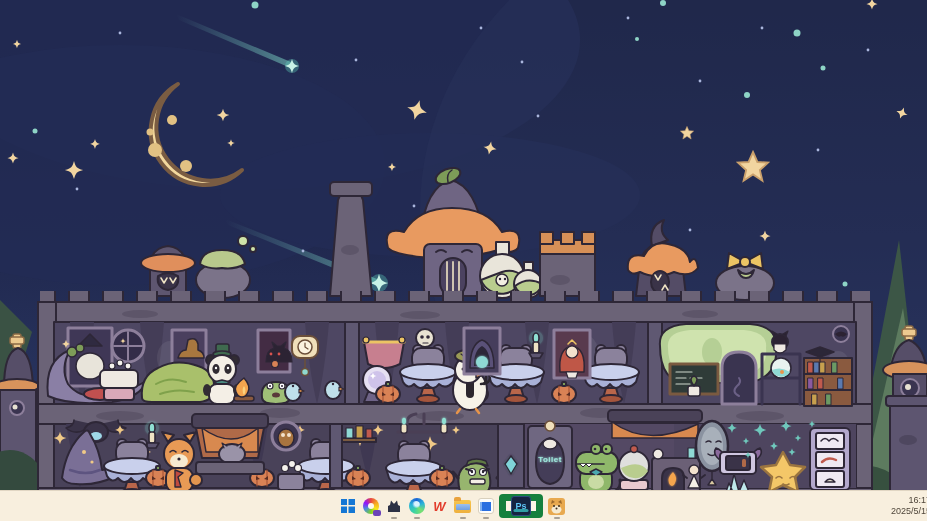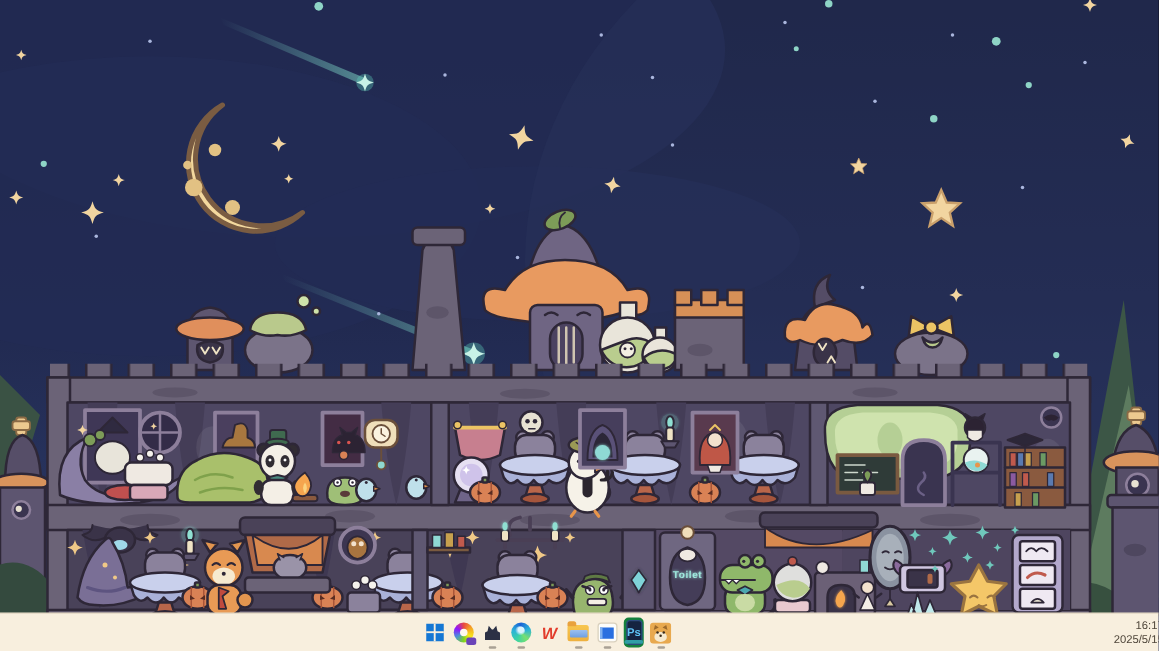--- a/index.html
+++ b/index.html
@@ -4,21 +4,21 @@
 <style>
   html,body{margin:0;padding:0;background:#000;}
   .stage{position:relative;width:927px;height:521px;overflow:hidden;font-family:"Liberation Sans",sans-serif;}
   .scene{position:absolute;left:0;top:0;}
   
   .taskbar{position:absolute;left:0;right:0;bottom:0;height:30px;background:#f8efde;
     border-top:1px solid rgba(120,100,70,.18);z-index:5;}
   .tb-center{position:absolute;left:338px;top:0;height:100%;display:flex;gap:4px;align-items:center;}
   .ti{position:relative;width:19px;height:26px;display:flex;align-items:center;justify-content:center;
     background:none;border:none;padding:0;cursor:pointer;}
-  .ti.active{width:16px;height:24px;background:#fcf5e6;border:4px solid #15803d;border-radius:4px;}
+  .ti.active{width:44px;height:24px;background:#fcf5e6;border:7px solid #15803d;border-radius:4px;}
   .dash{position:absolute;bottom:0;left:50%;transform:translateX(-50%);width:6px;height:2px;border-radius:2px;background:#a9a195;}
   .dash.teal{width:15px;height:3px;background:#2f9ea6;bottom:-1px;}
   .win{width:14px;height:14px;background:
     linear-gradient(#f8efde,#f8efde) center/1.5px 100% no-repeat,
     linear-gradient(#f8efde,#f8efde) center/100% 1.5px no-repeat,#1577d4;}
   .photos{position:relative;width:16px;height:16px;border-radius:50%;
     background:conic-gradient(#e9493f,#f5a623,#f8e71c,#7ed321,#4a90d9,#9013fe,#e9493f);}
   .photos::after{content:"";position:absolute;inset:5px;background:#fdf8ee;border-radius:50%;}
   .photos::before{content:"";position:absolute;right:-2px;bottom:-2px;width:8px;height:6px;border-radius:2px;background:#6b43b8;z-index:2;}
   .edge{position:relative;width:16px;height:16px;border-radius:50%;

